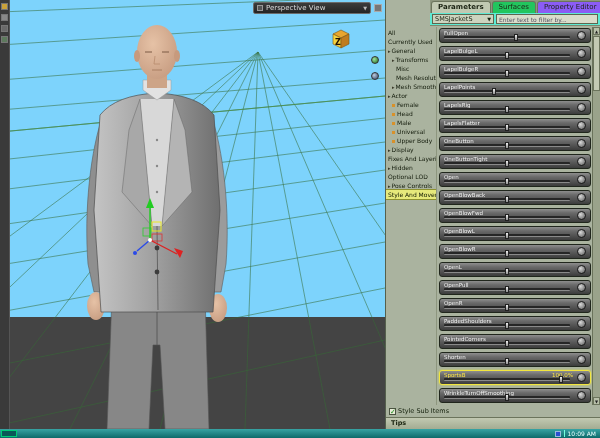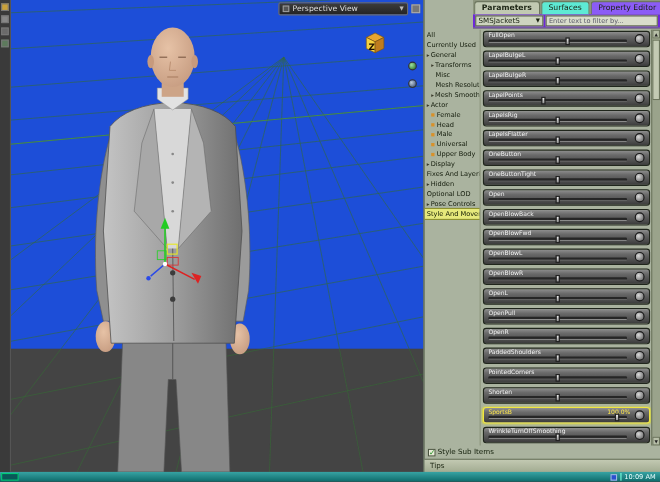--- a/index.html
+++ b/index.html
@@ -1,21 +1,21 @@
 <!DOCTYPE html>
 <html><head>
 <meta charset="utf-8">
 <style>
   * { margin:0; padding:0; box-sizing:border-box; }
   body { background:#444; }
   .app { position:relative; width:600px; height:438px; overflow:hidden;
          font-family:"DejaVu Sans", sans-serif; }
 
   
-  .viewport { position:absolute; left:0; top:0; width:385px; height:317px; background:#1d4ed8; }
+  .viewport { position:absolute; left:0; top:0; width:385px; height:317px; background:#7dd3fc; }
   .vp-left-toolbar { position:absolute; left:0; top:0; width:10px; height:429px;
                      background:#3a3a3a; border-right:1px solid #555; z-index:5; }
   .tool-icon { width:7px; height:7px; margin:3px auto 4px auto; border:1px solid #777; }
   .vp-topbar { position:absolute; left:253px; top:2px; width:118px; height:12px;
                background:linear-gradient(#3c3c3c,#242424); border:1px solid #6a6a6a;
                border-radius:2px; color:#ddd; font-size:7px; display:flex;
                align-items:center; padding:0 3px; gap:3px; z-index:6; }
   .vp-topbar .pane-ico { width:6px; height:6px; border:1px solid #999; background:#555; }
   .vp-topbar .lbl { flex:1; white-space:nowrap; overflow:hidden; }
   .vp-topbar .dd { font-size:5px; color:#bbb; }
@@ -29,24 +29,24 @@
                  background:radial-gradient(circle at 35% 35%, #bcd, #346); }
   .scene-svg { position:absolute; left:0; top:0; }
 
   
   .panel { position:absolute; left:385px; top:0; width:215px; height:429px;
            background:#aab39f; border-left:1px solid #55604d;padding-left:44px; }
   .tabs { display:flex; height:13px; gap:1px; padding:1px 1px 0 1px; background:#8d967e; }
   .tab { font-size:7px; padding:1px 6px 0 6px; border:1px solid #6b745c; border-bottom:none;
          border-radius:3px 3px 0 0; color:#1c2414; white-space:nowrap; }
   .tab.active { background:#c1c9b2; font-weight:bold; }
-  .tab.plain { background:#5eead4; }
+  .tab.plain { background:#22c55e; }
   .tab.prop { background:#8b5cf6; }
   .controls-row { display:flex; height:13px; padding:1px 2px; gap:2px; align-items:center;
-                  background:#6d28d9; border-bottom:1px solid #7d866d; }
+                  background:#5eead4; border-bottom:1px solid #7d866d; }
   .figure-select { width:62px; height:10px; background:#cdd4bf; border:1px solid #5d664e;
                    font-size:6.5px; color:#1a2212; display:flex; align-items:center;
                    justify-content:space-between; padding:0 2px; }
   .figure-select .dd { font-size:5px; }
   .filter-input { flex:1; height:10px; font-size:6px; background:#d9ddcb;
                   border:1px solid #5d664e; padding:0 2px; color:#333;
                   font-family:"DejaVu Sans", sans-serif; }
   .filter-input::placeholder { color:#556; }
   .panel-body { position:absolute; left:0; top:27px; right:0; bottom:24px; display:flex; }
 
@@ -82,21 +82,21 @@
   .sb-thumb { position:absolute; left:0; right:0; top:9px; height:55px;
               background:#c3cab3; border:1px solid #6b745c; }
 
   .show-sub { position:absolute; left:0; bottom:12px; height:12px; right:0;
               display:flex; align-items:center; gap:2px; padding-left:3px;
               font-size:6.5px; color:#14200c; }
   .checkbox { width:7px; height:7px; background:#e8ecd8; border:1px solid #4a5440;
               color:#1d8b1d; font-size:7px; line-height:6px; text-align:center; font-weight:bold; }
   .tips-bar { position:absolute; left:0; bottom:0; height:12px; right:0;
               background:linear-gradient(#c2c9b2,#a3ac92); border-top:1px solid #6b745c;
-              font-size:6.5px; color:#1a2410; padding:1px 0 0 5px; }
+              font-size:6.5px; color:#1a2410; padding:1px 0 0 5px;font-weight:bold; }
 
   
   .taskbar { position:absolute; left:0; top:429px; width:600px; height:9px;
              background:linear-gradient(#37a3a3,#0d6a6a); display:flex; align-items:center; }
   .tb-start { width:16px; height:7px; margin-left:1px; background:#0a5858; border:1px solid #0c7; }
   .tb-spacer { flex:1; }
   .tb-icon { width:6px; height:6px; background:#2a4fd0; border:1px solid #9bd; margin-right:3px; }
   .tb-sep { width:1px; height:7px; background:#7fd; margin-right:3px; }
   .tb-clock { font-size:6px; color:#eaffff; margin-right:4px; white-space:nowrap; }
 </style>

